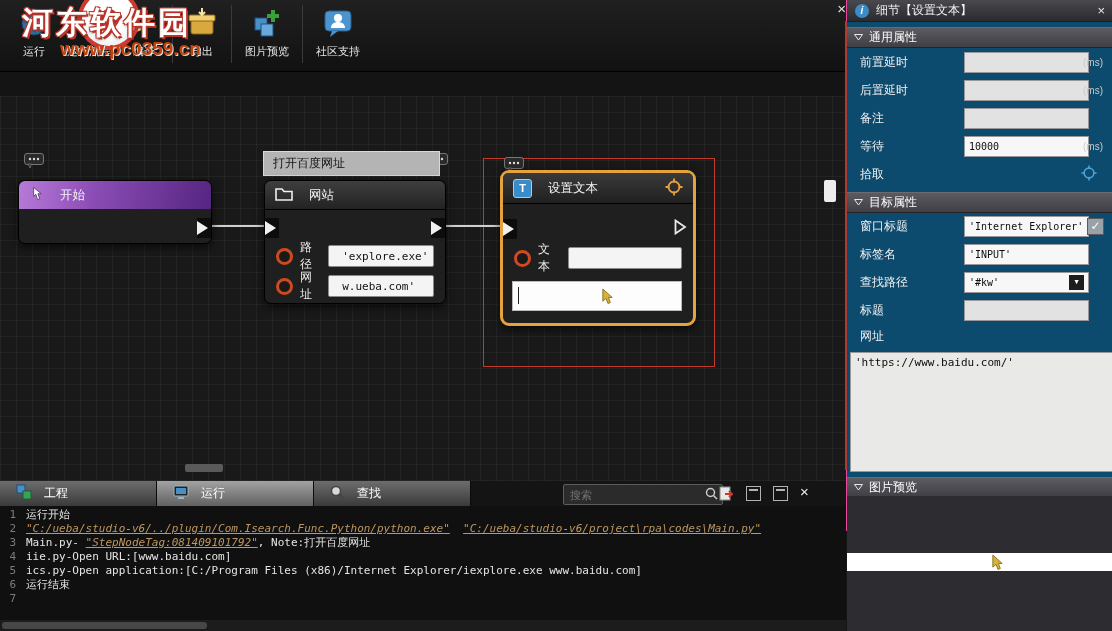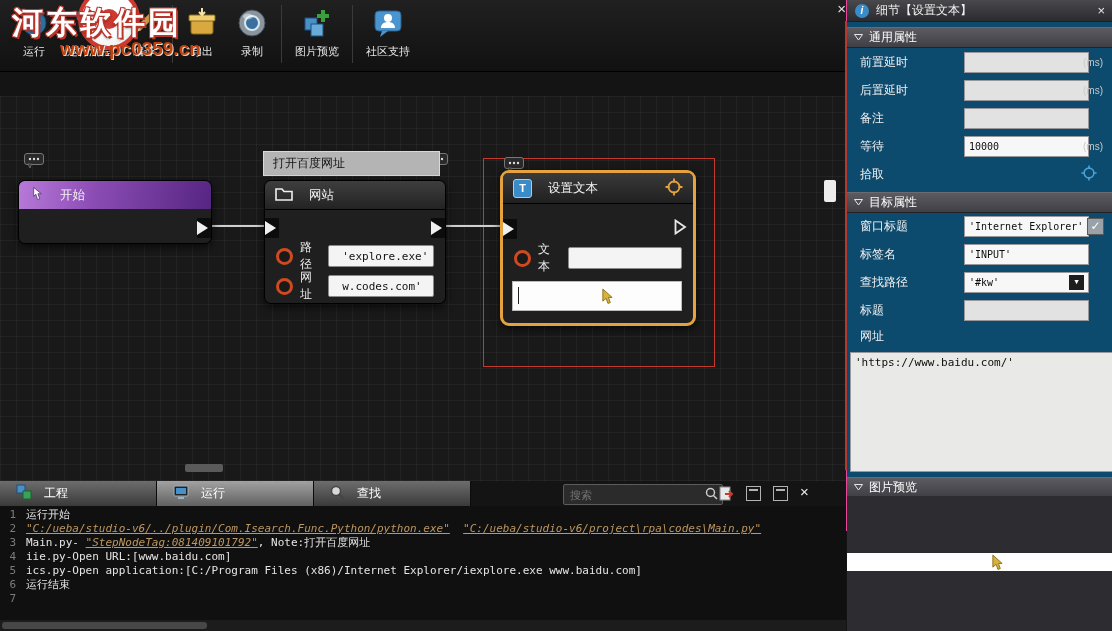--- a/index.html
+++ b/index.html
@@ -115,21 +115,21 @@
   .log-link{color:#bd9660;text-decoration:underline;font-style:italic;}
   .hscroll{position:absolute;left:0;top:620px;width:846px;height:11px;background:#1c1c1c;}
   .hscroll-thumb{position:absolute;left:2px;top:2px;width:205px;height:7px;background:#474747;border-radius:3px;}
 
   
   .watermark{position:absolute;left:0;top:0;z-index:50;pointer-events:none;}
   .wm-logo{position:absolute;left:78px;top:-12px;width:54px;height:54px;border-radius:50%;
            background:radial-gradient(circle at 45% 38%,#fff 52%,#e3e3e3);border:4px solid #cf3a30;
            display:flex;align-items:center;justify-content:center;}
   .wm-logo .dot{width:20px;height:20px;border-radius:50%;background:#cf3a30;}
-  .wm-name{position:absolute;left:12px;top:2px;font-size:31px;font-weight:bold;color:#fff;letter-spacing:3px;white-space:nowrap;
+  .wm-name{position:absolute;left:22px;top:2px;font-size:31px;font-weight:bold;color:#fff;letter-spacing:3px;white-space:nowrap;
            text-shadow:2px 2px 0 #b93328,-1px -1px 0 #b93328,1px -1px 0 #b93328,-1px 1px 0 #b93328,0 2px 3px rgba(0,0,0,.5);}
   .wm-url{position:absolute;left:60px;top:38px;font-size:19px;font-weight:bold;color:#c2410c;text-shadow:1px 1px 0 rgba(255,255,255,.85);}
 </style>
 </head>
 <body>
 
 <div id="app">
 
   <div class="toolbar">
     <div class="tool-item">
@@ -163,30 +163,20 @@
     <div class="tool-sep"></div>
     <div class="tool-item">
       <div class="ticon">
         <svg width="32" height="32" viewBox="0 0 32 32">
             <rect x="5" y="13" width="22" height="14" rx="2" fill="#d9a93f" stroke="#8a6a1a"></rect>
             <rect x="3" y="8" width="26" height="6" rx="1" fill="#f0cd6e" stroke="#8a6a1a"></rect>
             <path d="M16 1v7M13 5l3 3 3-3" stroke="#f4e4a8" stroke-width="2" fill="none"></path>
           </svg>
       </div>
       <div class="tlabel">导出</div>
-    </div>
-    <div class="tool-item">
-      <div class="ticon">
-        <svg width="32" height="32" viewBox="0 0 32 32">
-            <circle cx="16" cy="16" r="13" fill="#8a95a0" stroke="#45505a"></circle>
-            <circle cx="16" cy="16" r="7" fill="#3a6f9f" stroke="#d8e8f0" stroke-width="2"></circle>
-            <ellipse cx="12" cy="9.5" rx="5" ry="3" fill="rgba(255,255,255,0.45)"></ellipse>
-          </svg>
-      </div>
-      <div class="tlabel">录制</div>
     </div>
     <div class="tool-sep"></div>
     <div class="tool-item">
       <div class="ticon">
         <svg width="32" height="32" viewBox="0 0 32 32">
             <rect x="4" y="11" width="12" height="12" fill="#4a90c8" stroke="#1a5080"></rect>
             <rect x="10" y="17" width="12" height="12" fill="#6aaad8" stroke="#1a5080"></rect>
             <path d="M22 3v12M16 9h12" stroke="#3aa03a" stroke-width="4"></path>
           </svg>
       </div>
@@ -315,21 +305,21 @@
         <div class="tri"></div>
       </div>
       <div class="node-row" style="top:62px;">
         <span class="port-dot"></span>
         <span class="rlabel">路径</span>
         <span class="rinput">'explore.exe'</span>
       </div>
       <div class="node-row" style="top:92px;">
         <span class="port-dot"></span>
         <span class="rlabel">网址</span>
-        <span class="rinput">w.codes.com'</span>
+        <span class="rinput">w.ueba.com'</span>
       </div>
     </div>
 
     <div class="node settext-node" style="left:500px;top:74px;width:190px;height:150px;">
       <div class="node-header">
         <span class="settext-glyph"></span>
         <span>设置文本</span>
         <span class="node-crosshair">
           <svg width="18" height="18" viewBox="0 0 18 18">
               <circle cx="9" cy="9" r="5.5" fill="none" stroke="#e8a23c" stroke-width="1.8"></circle>

